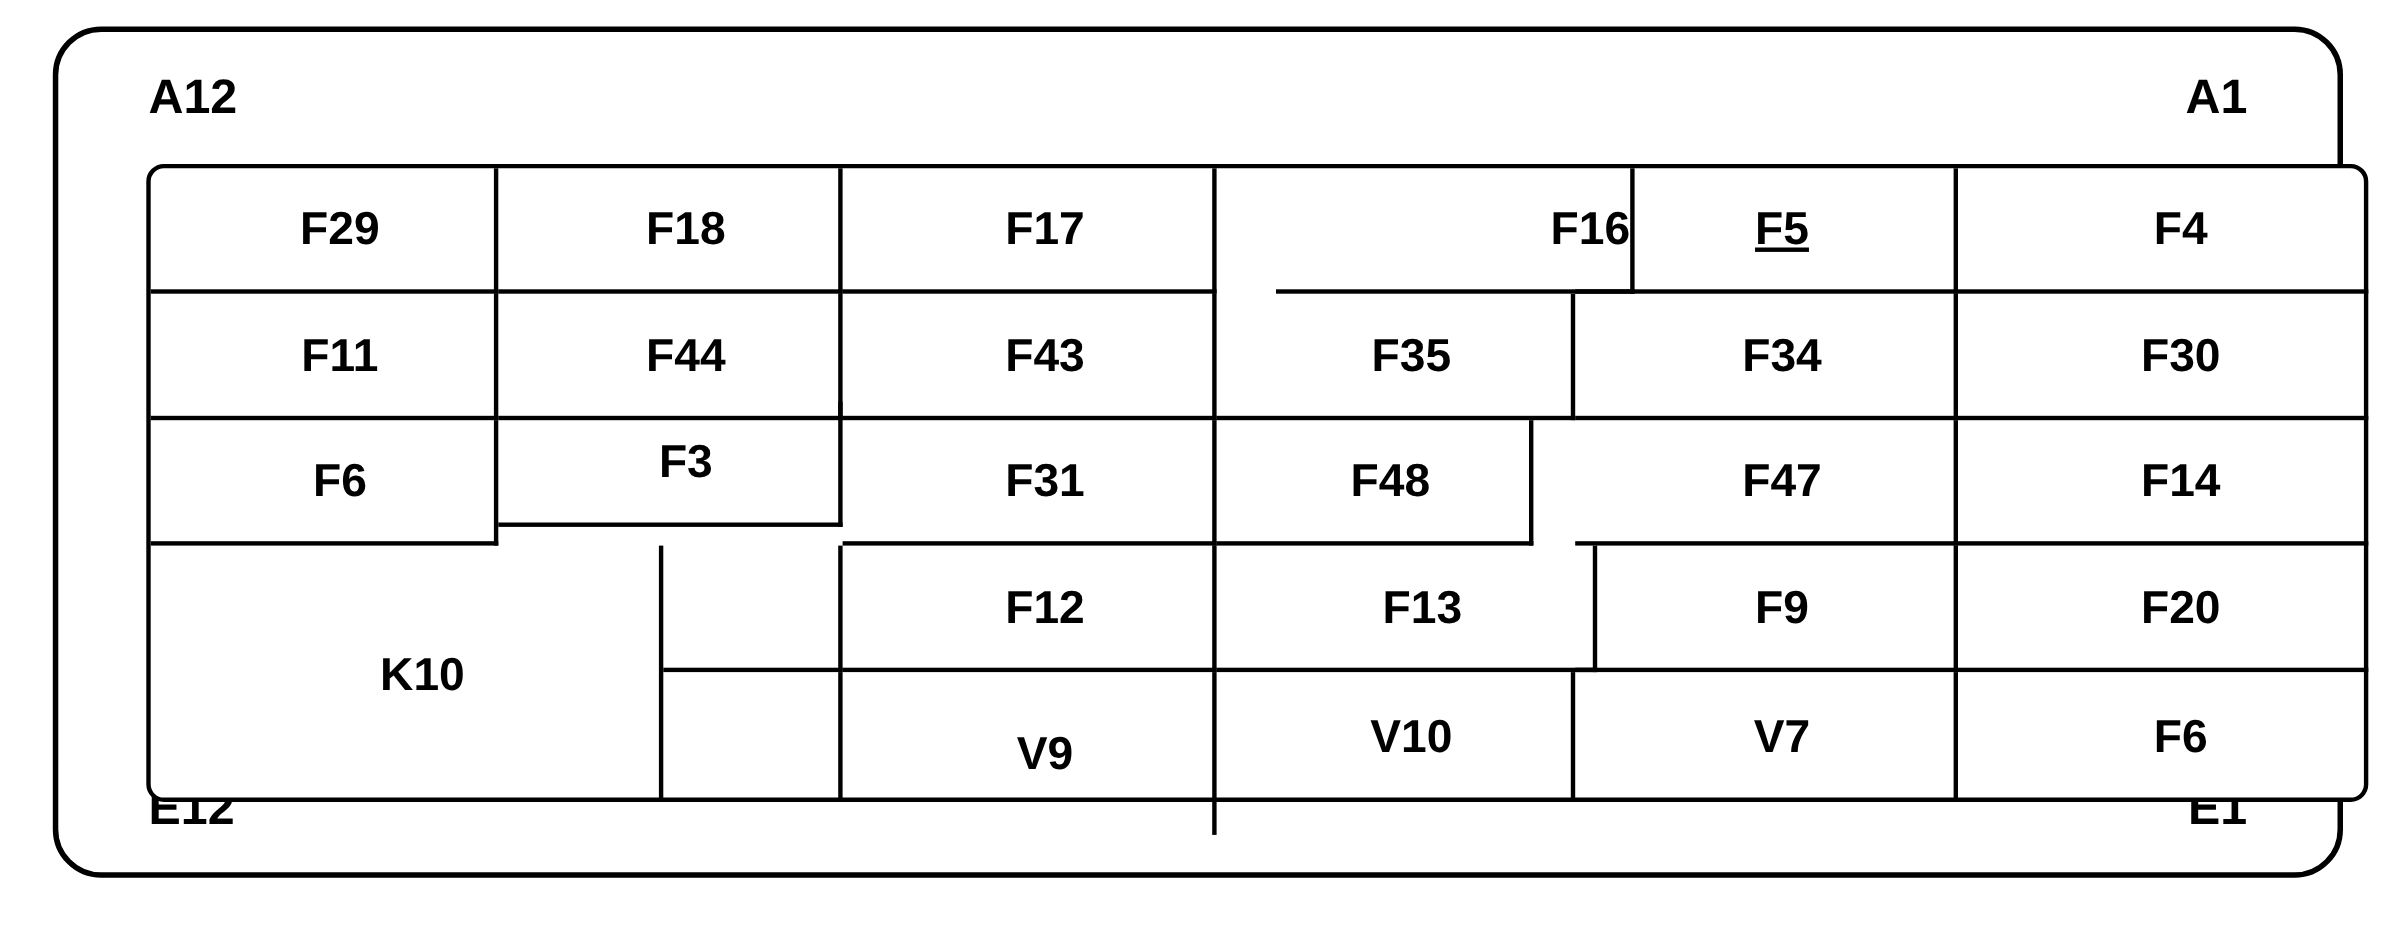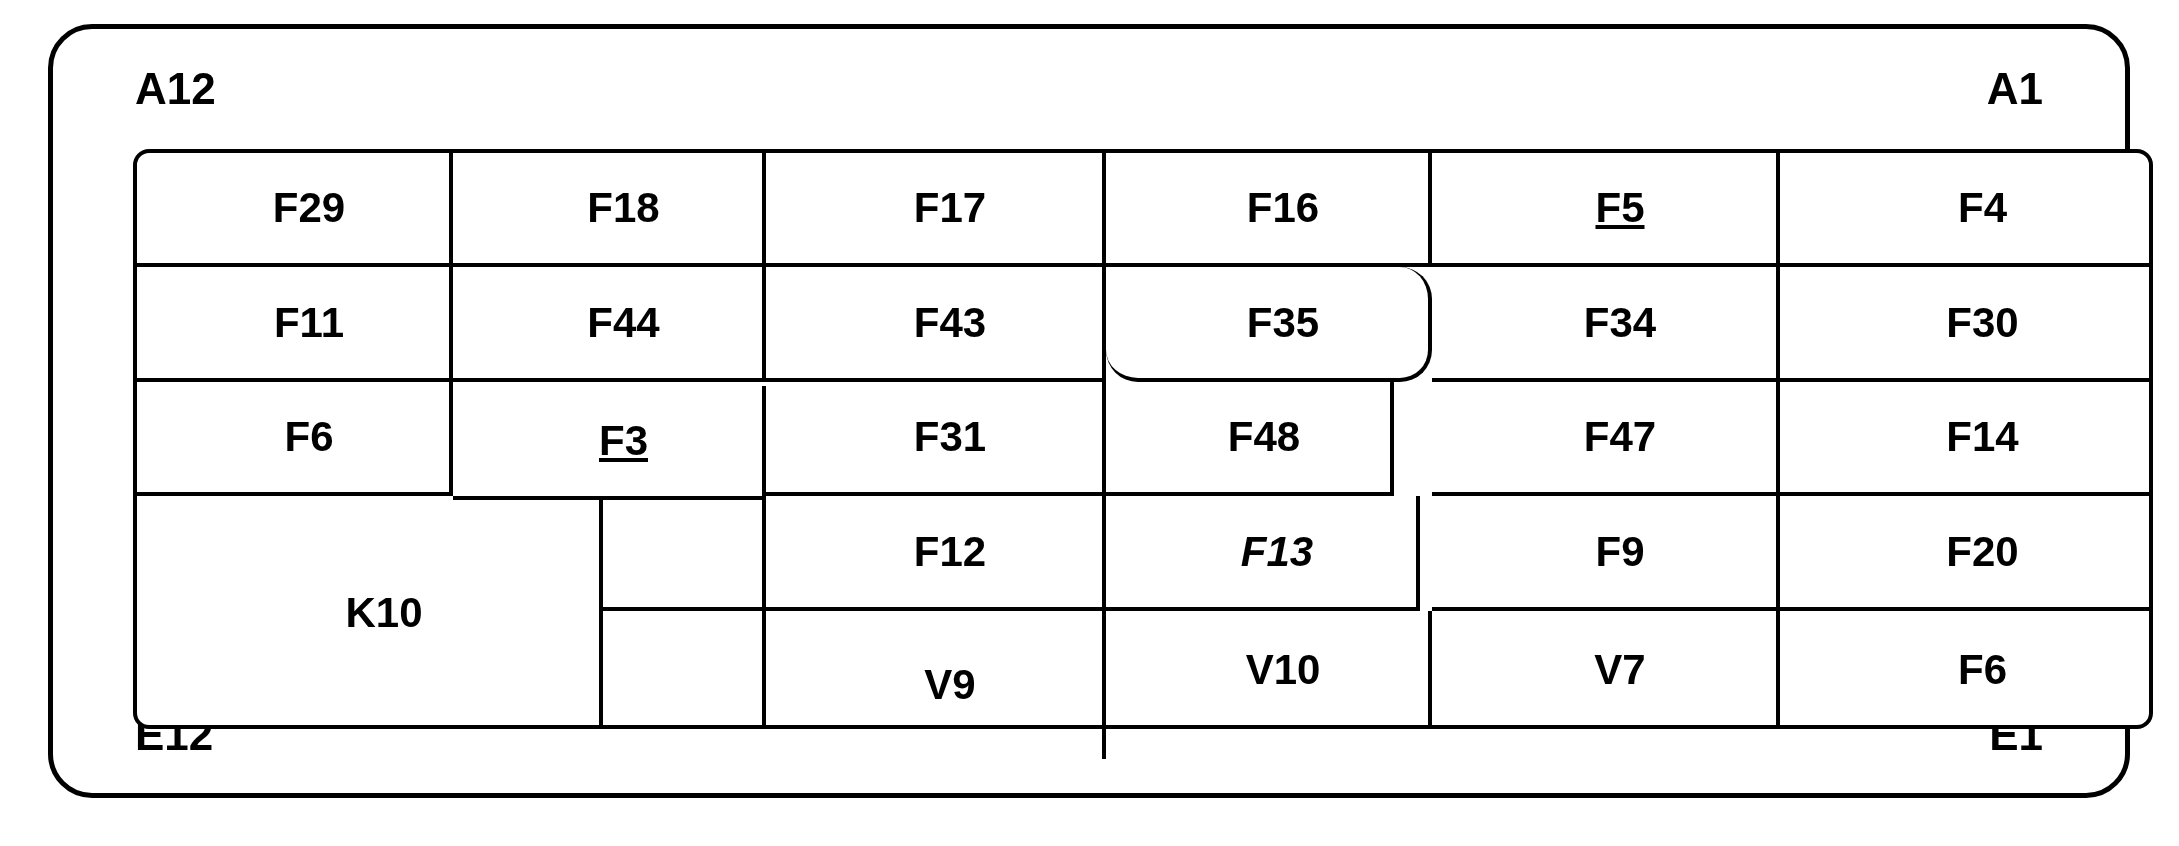--- a/index.html
+++ b/index.html
@@ -93,51 +93,51 @@
     <div class="grid-box" id="grid-box">
         <div class="cell b-right b-bottom" style="left: 0px; top: 0px; width: 316px; height: 114px;">
           <span class="cell-text">F29</span>
         </div>
         <div class="cell b-right b-bottom" style="left: 316px; top: 0px; width: 313px; height: 114px;">
           <span class="cell-text">F18</span>
         </div>
         <div class="cell b-right b-bottom" style="left: 629px; top: 0px; width: 340px; height: 114px;">
           <span class="cell-text">F17</span>
         </div>
-        <div class="cell b-right b-bottom" style="left: 969px; top: 0px; width: 326px; height: 114px;">
+        <div class="cell b-right b-bottom" style="left: 1023px; top: 0px; width: 326px; height: 114px; justify-content: flex-end;">
           <span class="cell-text">F16</span>
         </div>
         <div class="cell b-right b-bottom" style="left: 1295px; top: 0px; width: 348px; height: 114px; text-decoration: underline;">
           <span class="cell-text">F5</span>
         </div>
         <div class="cell b-bottom" style="left: 1643px; top: 0px; width: 373px; height: 114px;">
           <span class="cell-text">F4</span>
         </div>
         <div class="cell b-right b-bottom" style="left: 0px; top: 114px; width: 316px; height: 115px;">
           <span class="cell-text">F11</span>
         </div>
         <div class="cell b-right b-bottom" style="left: 316px; top: 114px; width: 313px; height: 115px;">
           <span class="cell-text">F44</span>
         </div>
         <div class="cell b-right b-bottom" style="left: 629px; top: 114px; width: 340px; height: 115px;">
           <span class="cell-text">F43</span>
         </div>
-        <div class="cell b-right b-bottom" style="left: 969px; top: 114px; width: 326px; height: 115px; border-radius: 32px;">
+        <div class="cell b-right b-bottom" style="left: 969px; top: 114px; width: 326px; height: 115px;">
           <span class="cell-text">F35</span>
         </div>
         <div class="cell b-right b-bottom" style="left: 1295px; top: 114px; width: 348px; height: 115px;">
           <span class="cell-text">F34</span>
         </div>
         <div class="cell b-bottom" style="left: 1643px; top: 114px; width: 373px; height: 115px;">
           <span class="cell-text">F30</span>
         </div>
         <div class="cell b-right b-bottom" style="left: 0px; top: 229px; width: 316px; height: 114px;">
           <span class="cell-text">F6</span>
         </div>
-        <div class="cell b-right b-bottom" style="left: 316px; top: 233px; width: 313px; height: 114px; text-decoration: underline;">
+        <div class="cell b-right b-bottom" style="left: 316px; top: 212px; width: 313px; height: 114px;">
           <span class="cell-text">F3</span>
         </div>
         <div class="cell b-right b-bottom" style="left: 629px; top: 229px; width: 340px; height: 114px;">
           <span class="cell-text">F31</span>
         </div>
         <div class="cell b-right b-bottom" style="left: 969px; top: 229px; width: 288px; height: 114px;">
           <span class="cell-text">F48</span>
         </div>
         <div class="cell b-right b-bottom" style="left: 1295px; top: 229px; width: 348px; height: 114px;">
           <span class="cell-text">F47</span>
@@ -147,21 +147,21 @@
         </div>
         <div class="cell b-right" style="left: 0px; top: 343px; width: 466px; height: 233px;">
           <span class="cell-text">K10</span>
         </div>
         <div class="cell b-right b-bottom" style="left: 466px; top: 343px; width: 163px; height: 115px;">
           <span class="cell-text"></span>
         </div>
         <div class="cell b-right b-bottom" style="left: 629px; top: 343px; width: 340px; height: 115px;">
           <span class="cell-text">F12</span>
         </div>
-        <div class="cell b-right b-bottom" style="left: 969px; top: 343px; width: 314px; height: 115px; font-style: italic;">
+        <div class="cell b-right b-bottom" style="left: 969px; top: 343px; width: 346px; height: 115px;">
           <span class="cell-text">F13</span>
         </div>
         <div class="cell b-right b-bottom" style="left: 1295px; top: 343px; width: 348px; height: 115px;">
           <span class="cell-text">F9</span>
         </div>
         <div class="cell b-bottom" style="left: 1643px; top: 343px; width: 373px; height: 115px; text-align: right;">
           <span class="cell-text">F20</span>
         </div>
         <div class="cell b-right" style="left: 466px; top: 458px; width: 163px; height: 118px;">
           <span class="cell-text"></span>

